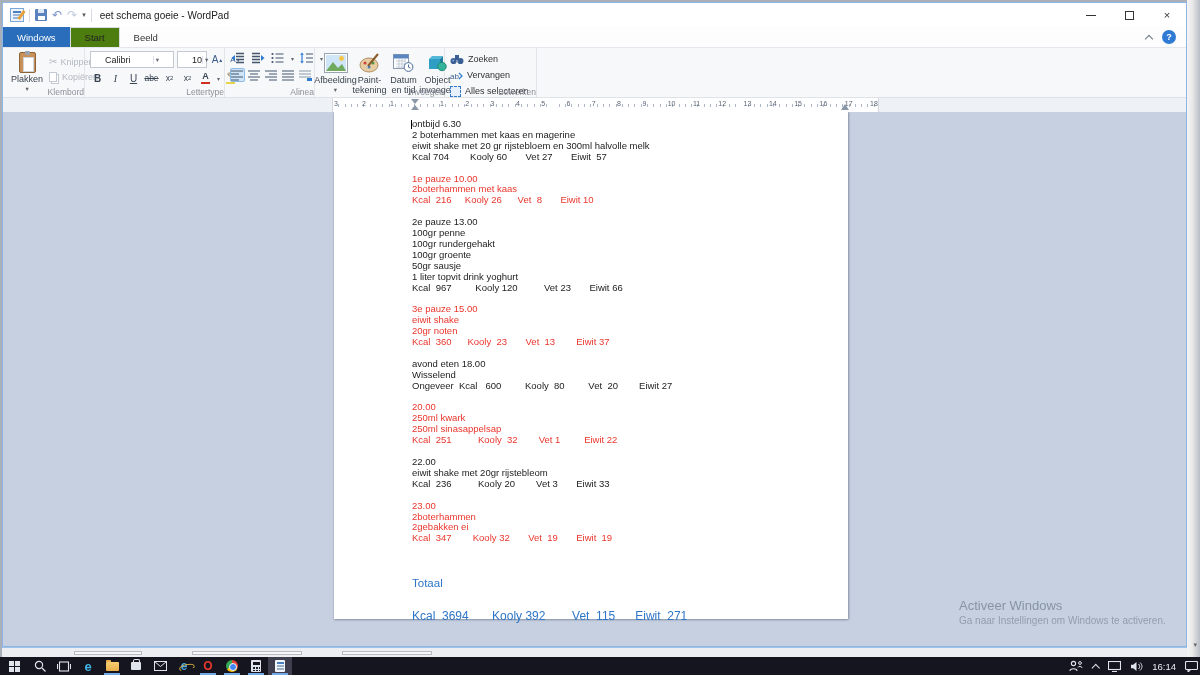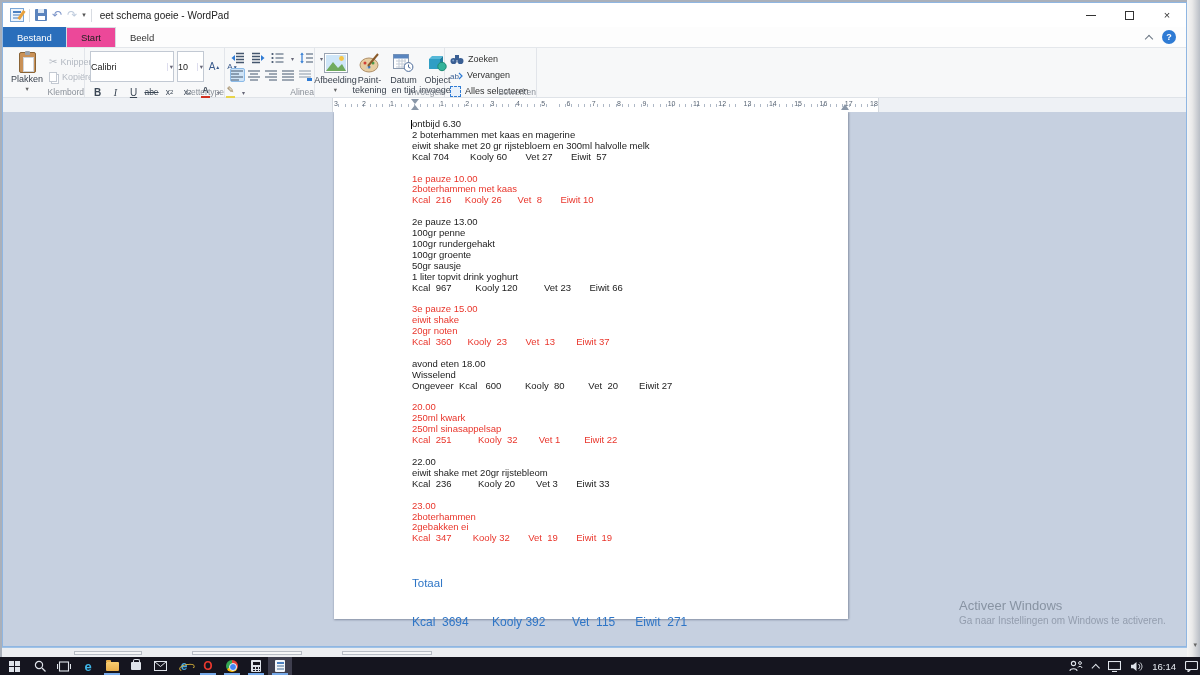--- a/index.html
+++ b/index.html
@@ -31,21 +31,21 @@
   .wtitle{margin-left:8px;font-size:10px;color:#222;white-space:pre}
   .wincontrols{margin-left:auto;display:flex;height:100%}
   .wc{width:38px;display:flex;align-items:center;justify-content:center;font-size:11px;color:#333}
   .wc .maxbox{width:9px;height:9px;border:1px solid #333}
   .wc .minbar{width:10px;height:1px;background:#333}
 
   
   .tabrow{height:20px;display:flex;align-items:stretch;background:#fdfdfd;padding-left:0;position:relative;flex:none}
   .tab{padding:0 14px;display:flex;align-items:center;font-size:9.5px;color:#333}
   .tab-file{background:#2a6ebb;color:#fff}
-  .tab-active{background:#ec4899;border:1px solid #d7dce2;border-bottom:none;color:#222}
+  .tab-active{background:#4d7c0f;border:1px solid #d7dce2;border-bottom:none;color:#222}
   .tab-plain{color:#333}
   .ribbon-right{position:absolute;right:10px;top:3px;display:flex;align-items:center;gap:9px}
   .collapse-chev{width:7px;height:7px;position:relative}
   .collapse-chev::before{content:"";position:absolute;left:0;top:2px;width:5px;height:5px;border-left:1.5px solid #6b7683;border-top:1.5px solid #6b7683;transform:rotate(45deg)}
   .helpq{width:14px;height:14px;border-radius:50%;background:#2f7bd4;color:#fff;font-size:9px;font-weight:bold;display:flex;align-items:center;justify-content:center}
 
   
   .ribbon{height:51px;background:#f7f8f9;border-top:1px solid #e4e7eb;border-bottom:1px solid #dfe3e8;display:flex;flex:none}
   .rgroup{position:relative;border-right:1px solid #e2e5ea;padding:3px 5px 11px 5px;display:flex;align-items:flex-start;gap:3px}
   .glabel{position:absolute;bottom:0;left:0;right:0;text-align:right;font-size:8.5px;color:#8a9099}
@@ -57,21 +57,21 @@
   
   .clipb{width:17px;height:21px;background:#c99157;border:1px solid #8a6436;border-radius:2px;position:relative;margin-bottom:1px}
   .clipb::before{content:"";position:absolute;left:3px;top:4px;width:9px;height:13px;background:#fff;border:1px solid #cfd4da}
   .clipb::after{content:"";position:absolute;left:5px;top:-2px;width:5px;height:4px;background:#9aa2ac;border-radius:1px}
   .scis{font-size:10px;color:#b3b9c2;line-height:1}
   .copyic{width:8px;height:10px;border:1px solid #c3c9d2;background:#fff;box-shadow:2px 2px 0 -1px #fff,2px 2px 0 0 #c3c9d2;margin-right:2px}
 
   
   .fontcol{display:flex;flex-direction:column;gap:3px}
   .frow{display:flex;align-items:center;gap:3px}
-  .combo{display:flex;align-items:center;border:1px solid #c2c9d3;background:#fff;height:31px;font-size:9px;color:#222;padding:0 0}
+  .combo{display:flex;align-items:center;border:1px solid #c2c9d3;background:#fff;height:17px;font-size:9px;color:#222;padding:0 14px}
   .combo .drop{margin-left:auto;font-size:6.5px;color:#667;border-left:1px solid #dde;padding-left:2px}
   .sbtn{min-width:15px;height:14px;display:flex;align-items:center;justify-content:center;color:#3a4654;border-radius:2px;font-size:10px}
   .fx{font-size:8.5px}
   .acolor{display:flex;flex-direction:column;align-items:center;line-height:1}
   .acolor .bar{width:9px;height:2.5px;background:#d03020;margin-top:0.5px}
   .pen .bar{width:9px;height:2.5px;background:#e8d44a;margin-top:0.5px}
   .tinydrop{font-size:6px;color:#667;margin-left:1px}
 
   
   .selbtn{background:#cfe4f7;border:1px solid #8cbbe8;border-radius:2px}
@@ -94,21 +94,21 @@
   .marker-r{position:absolute;left:838px;top:6px;width:0;height:0;border-left:4px solid transparent;border-right:4px solid transparent;border-bottom:6px solid #8a97a8}
 
   
   .canvas{flex:1;background:#c6d0e0;position:relative;overflow:hidden}
   .page{position:absolute;left:331px;top:0;width:514px;height:507px;background:#ffffff;box-shadow:1px 0 2px rgba(60,70,90,.35),0 1px 2px rgba(60,70,90,.35)}
   .doc{padding:7px 0 0 78px;font-size:9.5px;line-height:10.9px;color:#1c1c1c;white-space:pre}
   .blk{margin-bottom:10.9px}
   .c-black{color:#1c1c1c}
   .c-red{color:#e9362c}
   .total-title{color:#2e75c6;font-size:11.5px;margin-top:1px;font-weight:400}
-  .total-line{color:#2e75c6;font-size:12px;margin-top:6px;white-space:pre}
+  .total-line{color:#2e75c6;font-size:12px;white-space:pre}
   .caret{position:absolute;left:77px;top:8px;width:1px;height:9px;background:#000}
   .watermark{position:absolute;left:956px;top:486px;color:rgba(125,136,152,.85)}
   .watermark .l1{font-size:13px}
   .watermark .l2{font-size:10px;margin-top:2px;color:rgba(125,136,152,.7)}
 
   
   .statusbar{height:16px;background:#fcfcfd;border-top:1px solid #d9dde2;display:flex;align-items:center;justify-content:flex-end;gap:7px;padding-right:10px;flex:none}
   .ssep{width:1px;height:10px;background:#d4d8dd;margin-right:2px}
   .zoomlabel{font-size:9px;color:#444}
   .zbtn{width:12px;height:12px;border:1px solid #9aa0a8;border-radius:50%;display:flex;align-items:center;justify-content:center;font-size:9px;color:#555;line-height:1}
@@ -177,21 +177,21 @@
             <span class="minbar"></span>
           </span>
         <span class="wc">
             <span class="maxbox"></span>
           </span>
         <span class="wc">×</span>
       </div>
     </div>
 
     <div class="tabrow">
-      <span class="tab tab-file">Bestand</span>
+      <span class="tab tab-file">Windows</span>
       <span class="tab tab-active">Start</span>
       <span class="tab tab-plain">Beeld</span>
       <span class="ribbon-right">
         <span class="collapse-chev"></span>
         <span class="helpq">?</span>
       </span>
     </div>
 
     <div class="ribbon">
 

